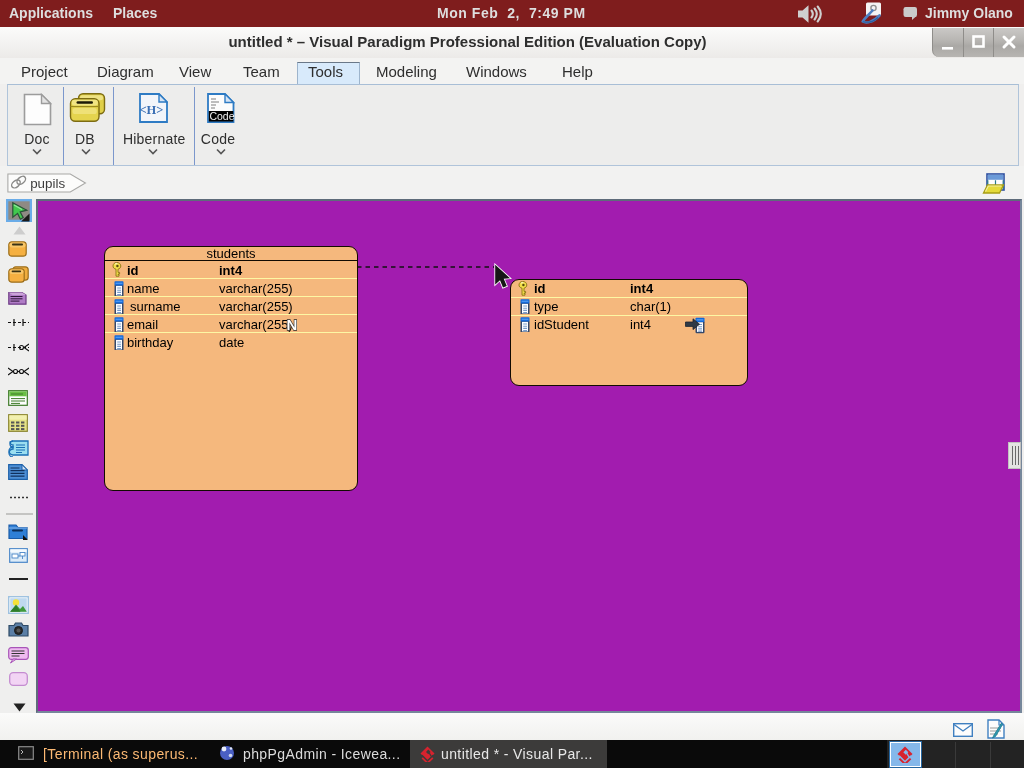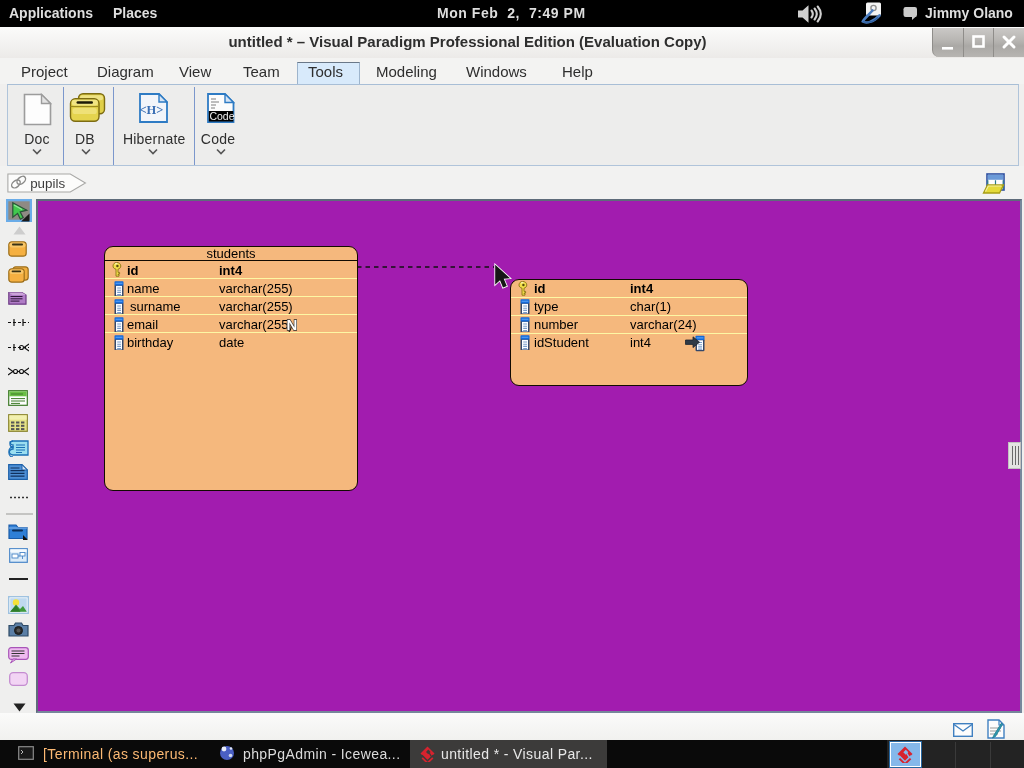--- a/index.html
+++ b/index.html
@@ -1,21 +1,21 @@
 <!DOCTYPE html>
 <html><head>
 <meta charset="utf-8">
 <style>
 * { margin:0; padding:0; box-sizing:border-box; }
 html,body { width:1024px; height:768px; overflow:hidden; font-family:"Liberation Sans", sans-serif; }
 #stage { position:relative; width:1024px; height:768px; background:#f0efee; }
 .abs { position:absolute; }
 
 
-#topbar { position:absolute; left:0; top:0; width:1024px; height:27px; background:#000000; color:#e8e8e8; }
+#topbar { position:absolute; left:0; top:0; width:1024px; height:27px; background:#7f1d1d; color:#e8e8e8; }
 #topbar .item { position:absolute; top:5px; font-size:14px; font-weight:bold; color:#dedede; }
 
 
 #titlebar { position:absolute; left:0; top:27px; width:1024px; height:31px;
   background:linear-gradient(#fbfbfa,#f3f2f1 55%,#eceae8); }
 #titletext { position:absolute; left:0; top:6px; width:935px; text-align:center; font-size:15px; font-weight:bold; color:#2e2e2e; }
 #winbtns { position:absolute; right:0; top:1px; height:29px; display:flex; }
 .wbtn { width:30.6px; height:29px; background:linear-gradient(#cac8c6,#b9b7b4 40%,#aaa8a5 62%,#b7b5b2);
   border-left:1px solid #8f8d8a; color:#fff; text-align:center; position:relative; }
 .wbtn:last-child{ border-right:none; }
@@ -406,27 +406,20 @@
         <span class="nm" style="left:23px;">id</span>
           <span class="tp" style="left:95px;">int4</span>
       </div>
       <div class="erow">
         <svg class="ric" style="left:9px;top:1.5px;" width="11" height="15" viewBox="0 0 11 15">
             <use href="#colicon"></use>
           </svg>
         <span class="nm" style="left:23px;">type</span>
           <span class="tp" style="left:95px;">char(1)</span>
       </div>
-      <div class="erow">
-        <svg class="ric" style="left:9px;top:1.5px;" width="11" height="15" viewBox="0 0 11 15">
-            <use href="#colicon"></use>
-          </svg>
-        <span class="nm" style="left:23px;">number</span>
-          <span class="tp" style="left:95px;">varchar(24)</span>
-      </div>
       <div class="erow" style="border-bottom:none;">
         <svg class="ric" style="left:9px;top:1.5px;" width="11" height="15" viewBox="0 0 11 15">
             <use href="#colicon"></use>
           </svg>
         <span class="nm" style="left:23px;">idStudent</span>
           <span class="tp" style="left:95px;">int4</span>
         <svg class="ric" style="left:174px;top:1px;" width="20" height="17" viewBox="0 0 20 17">
           <g transform="translate(10,0.5)">
               <use href="#colicon"></use>
             </g>

